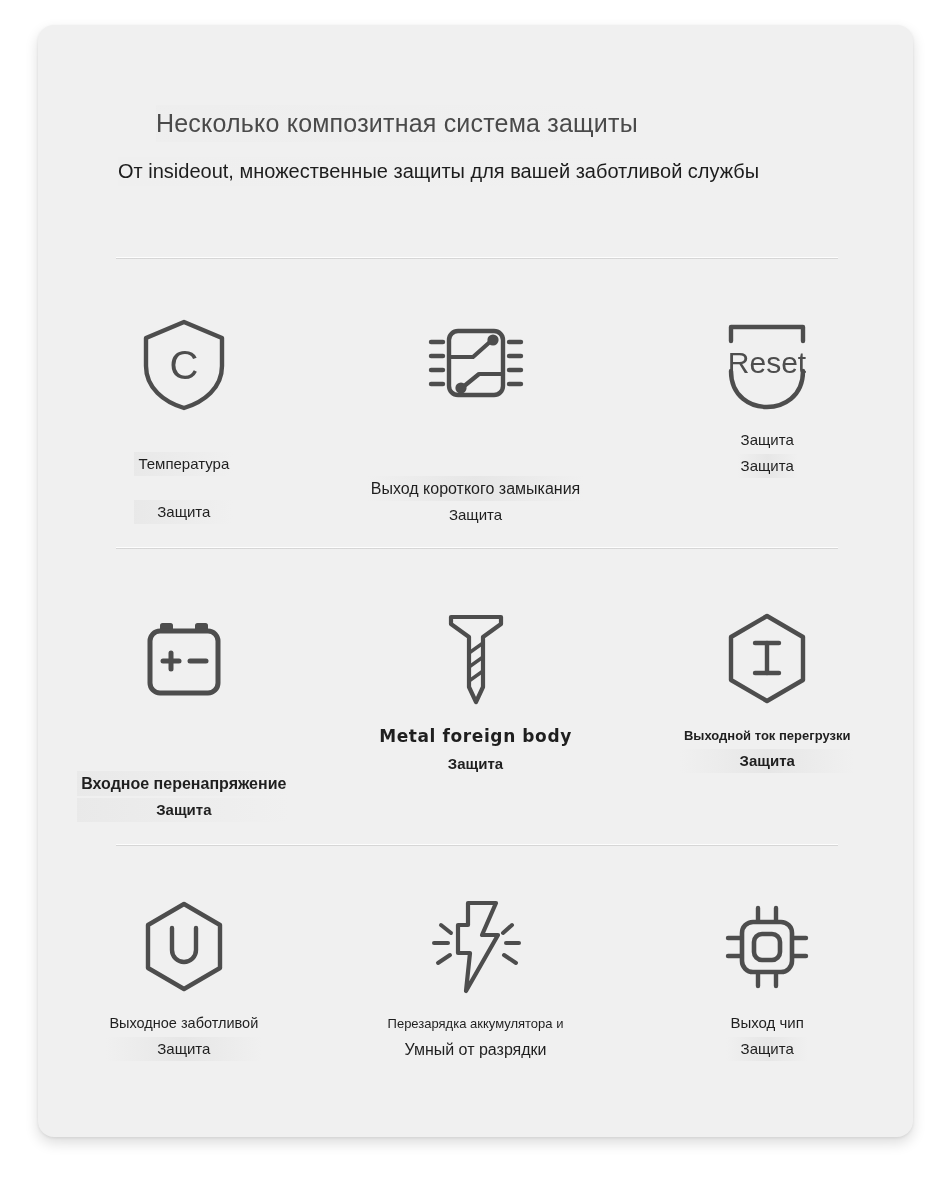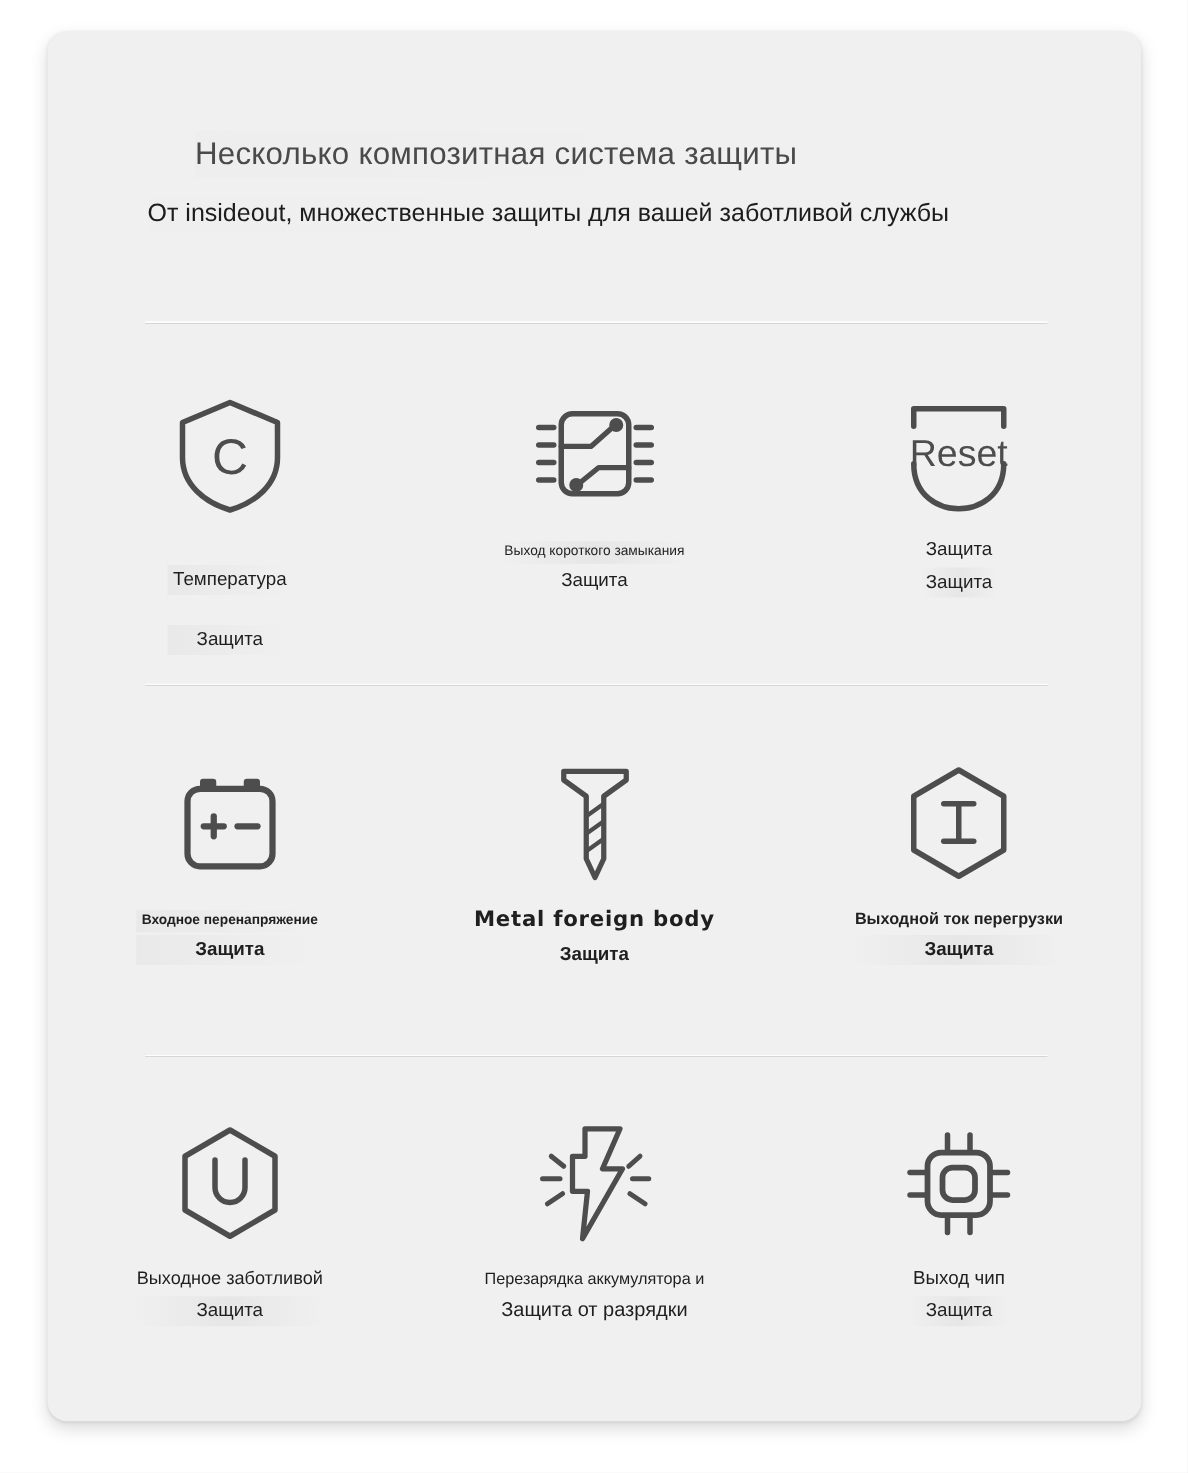--- a/index.html
+++ b/index.html
@@ -129,21 +129,21 @@
 
   
   .hl-a { background: linear-gradient(to right, rgba(230,230,230,0.75), rgba(240,240,240,0)); margin-top: 24px; }
   .hl-b { background: linear-gradient(to right, rgba(240,240,240,0), rgba(228,228,228,0.8), rgba(240,240,240,0)); }
   .hl-c { background: linear-gradient(to right, rgba(232,232,232,0.85), rgba(240,240,240,0.1)); }
 
   
   .sz-15 { font-size: 15px; }
   .sz-14 { font-size: 14.5px; }
   .sz-13 { font-size: 13px; }
-  .sz-12 { font-size: 11px; }
+  .sz-12 { font-size: 16px; margin-top: 48px; }
   .sz-17 { font-size: 17px; }
   .sz-16 { font-size: 16px; }
 
   .mono-like { font-family: "DejaVu Sans", "Liberation Sans", sans-serif; letter-spacing: 0.6px; }
 
   svg { display: block; }
 </style>
 </head>
 <body>
 
@@ -297,21 +297,21 @@
               <line x1="10" y1="48" x2="24" y2="48"></line>
               <line x1="14" y1="68" x2="26" y2="60"></line>
               <line x1="88" y1="30" x2="79" y2="38"></line>
               <line x1="95" y1="48" x2="82" y2="48"></line>
               <line x1="92" y1="68" x2="80" y2="60"></line>
             </g>
           </svg>
         </div>
         <div class="label-block">
           <span class="label-main sz-13">Перезарядка аккумулятора и</span>
-          <span class="label-sub sz-16">Защита от разрядки</span>
+          <span class="label-sub sz-16">Умный от разрядки</span>
         </div>
       </div>
 
       <div class="cell">
         <div class="icon-wrap">
           <svg width="94" height="94" viewBox="0 0 94 94">
             <rect x="22" y="22" width="50" height="50" rx="11" ry="11" fill="none" stroke="#4d4d4d" stroke-width="4.6"></rect>
             <rect x="34" y="34" width="26" height="26" rx="8" ry="8" fill="none" stroke="#4d4d4d" stroke-width="4.6"></rect>
             <g stroke="#4d4d4d" stroke-width="4.4" stroke-linecap="round">
               <line x1="38" y1="8" x2="38" y2="20"></line>

